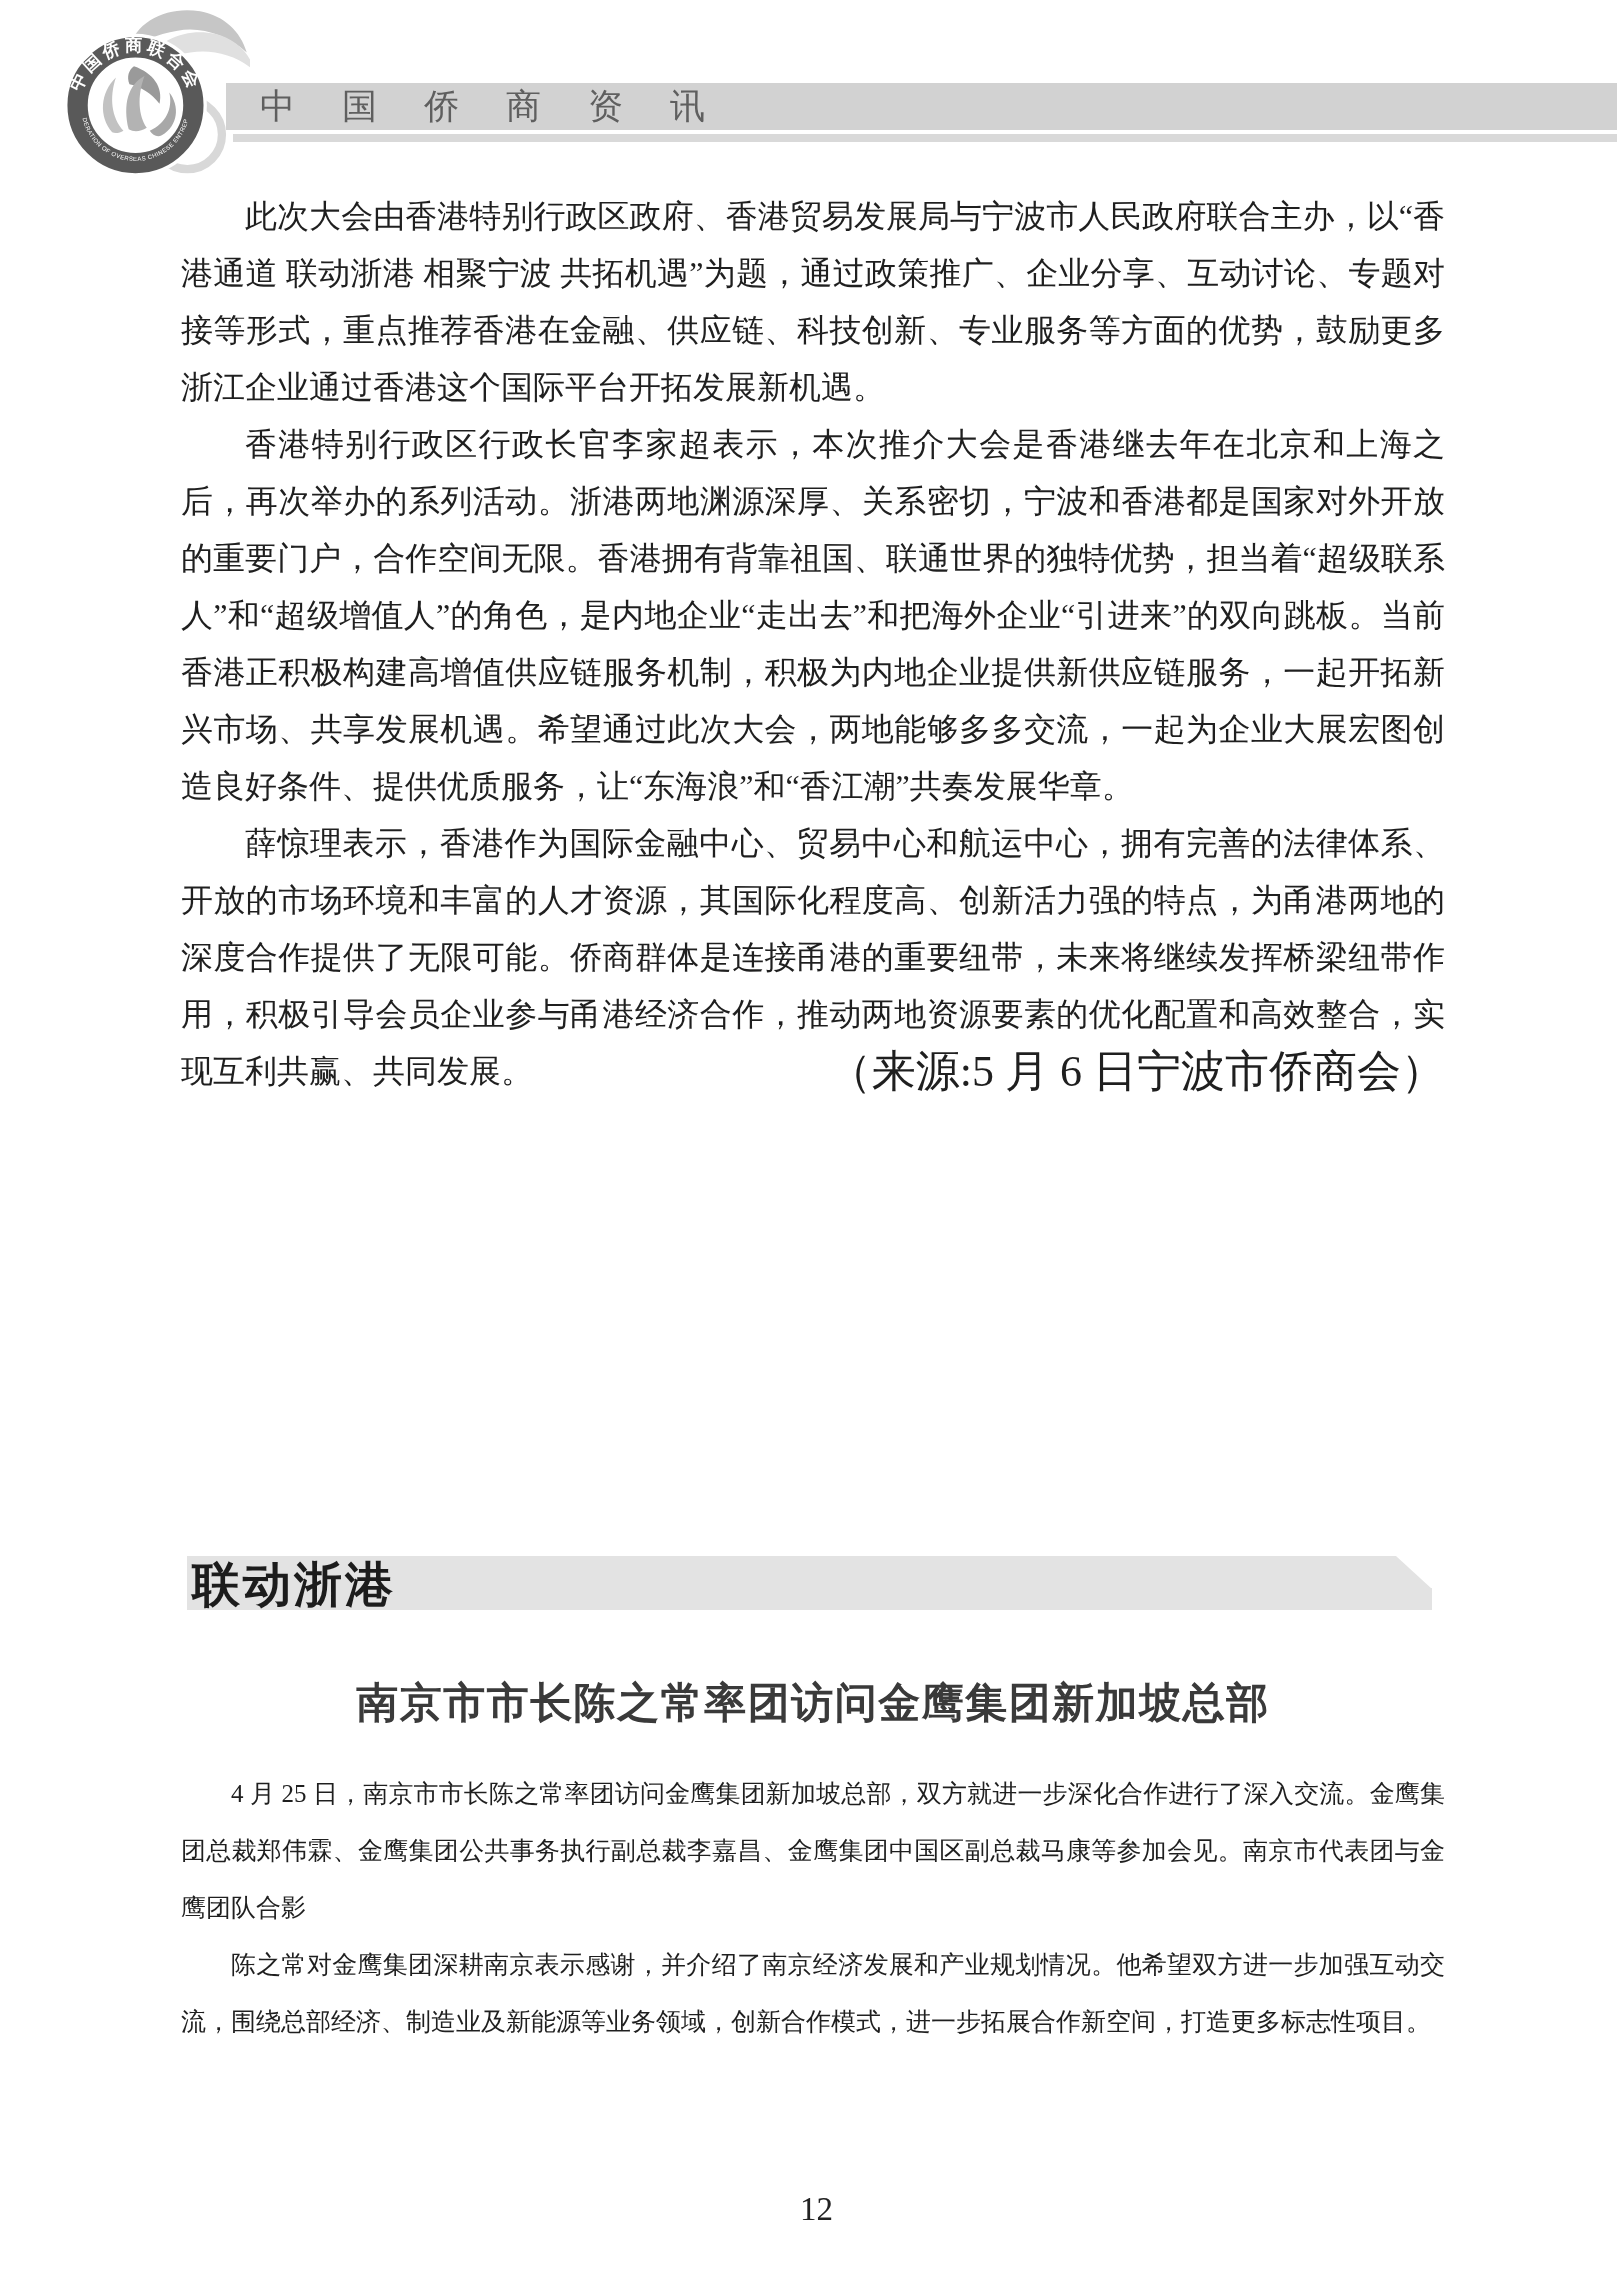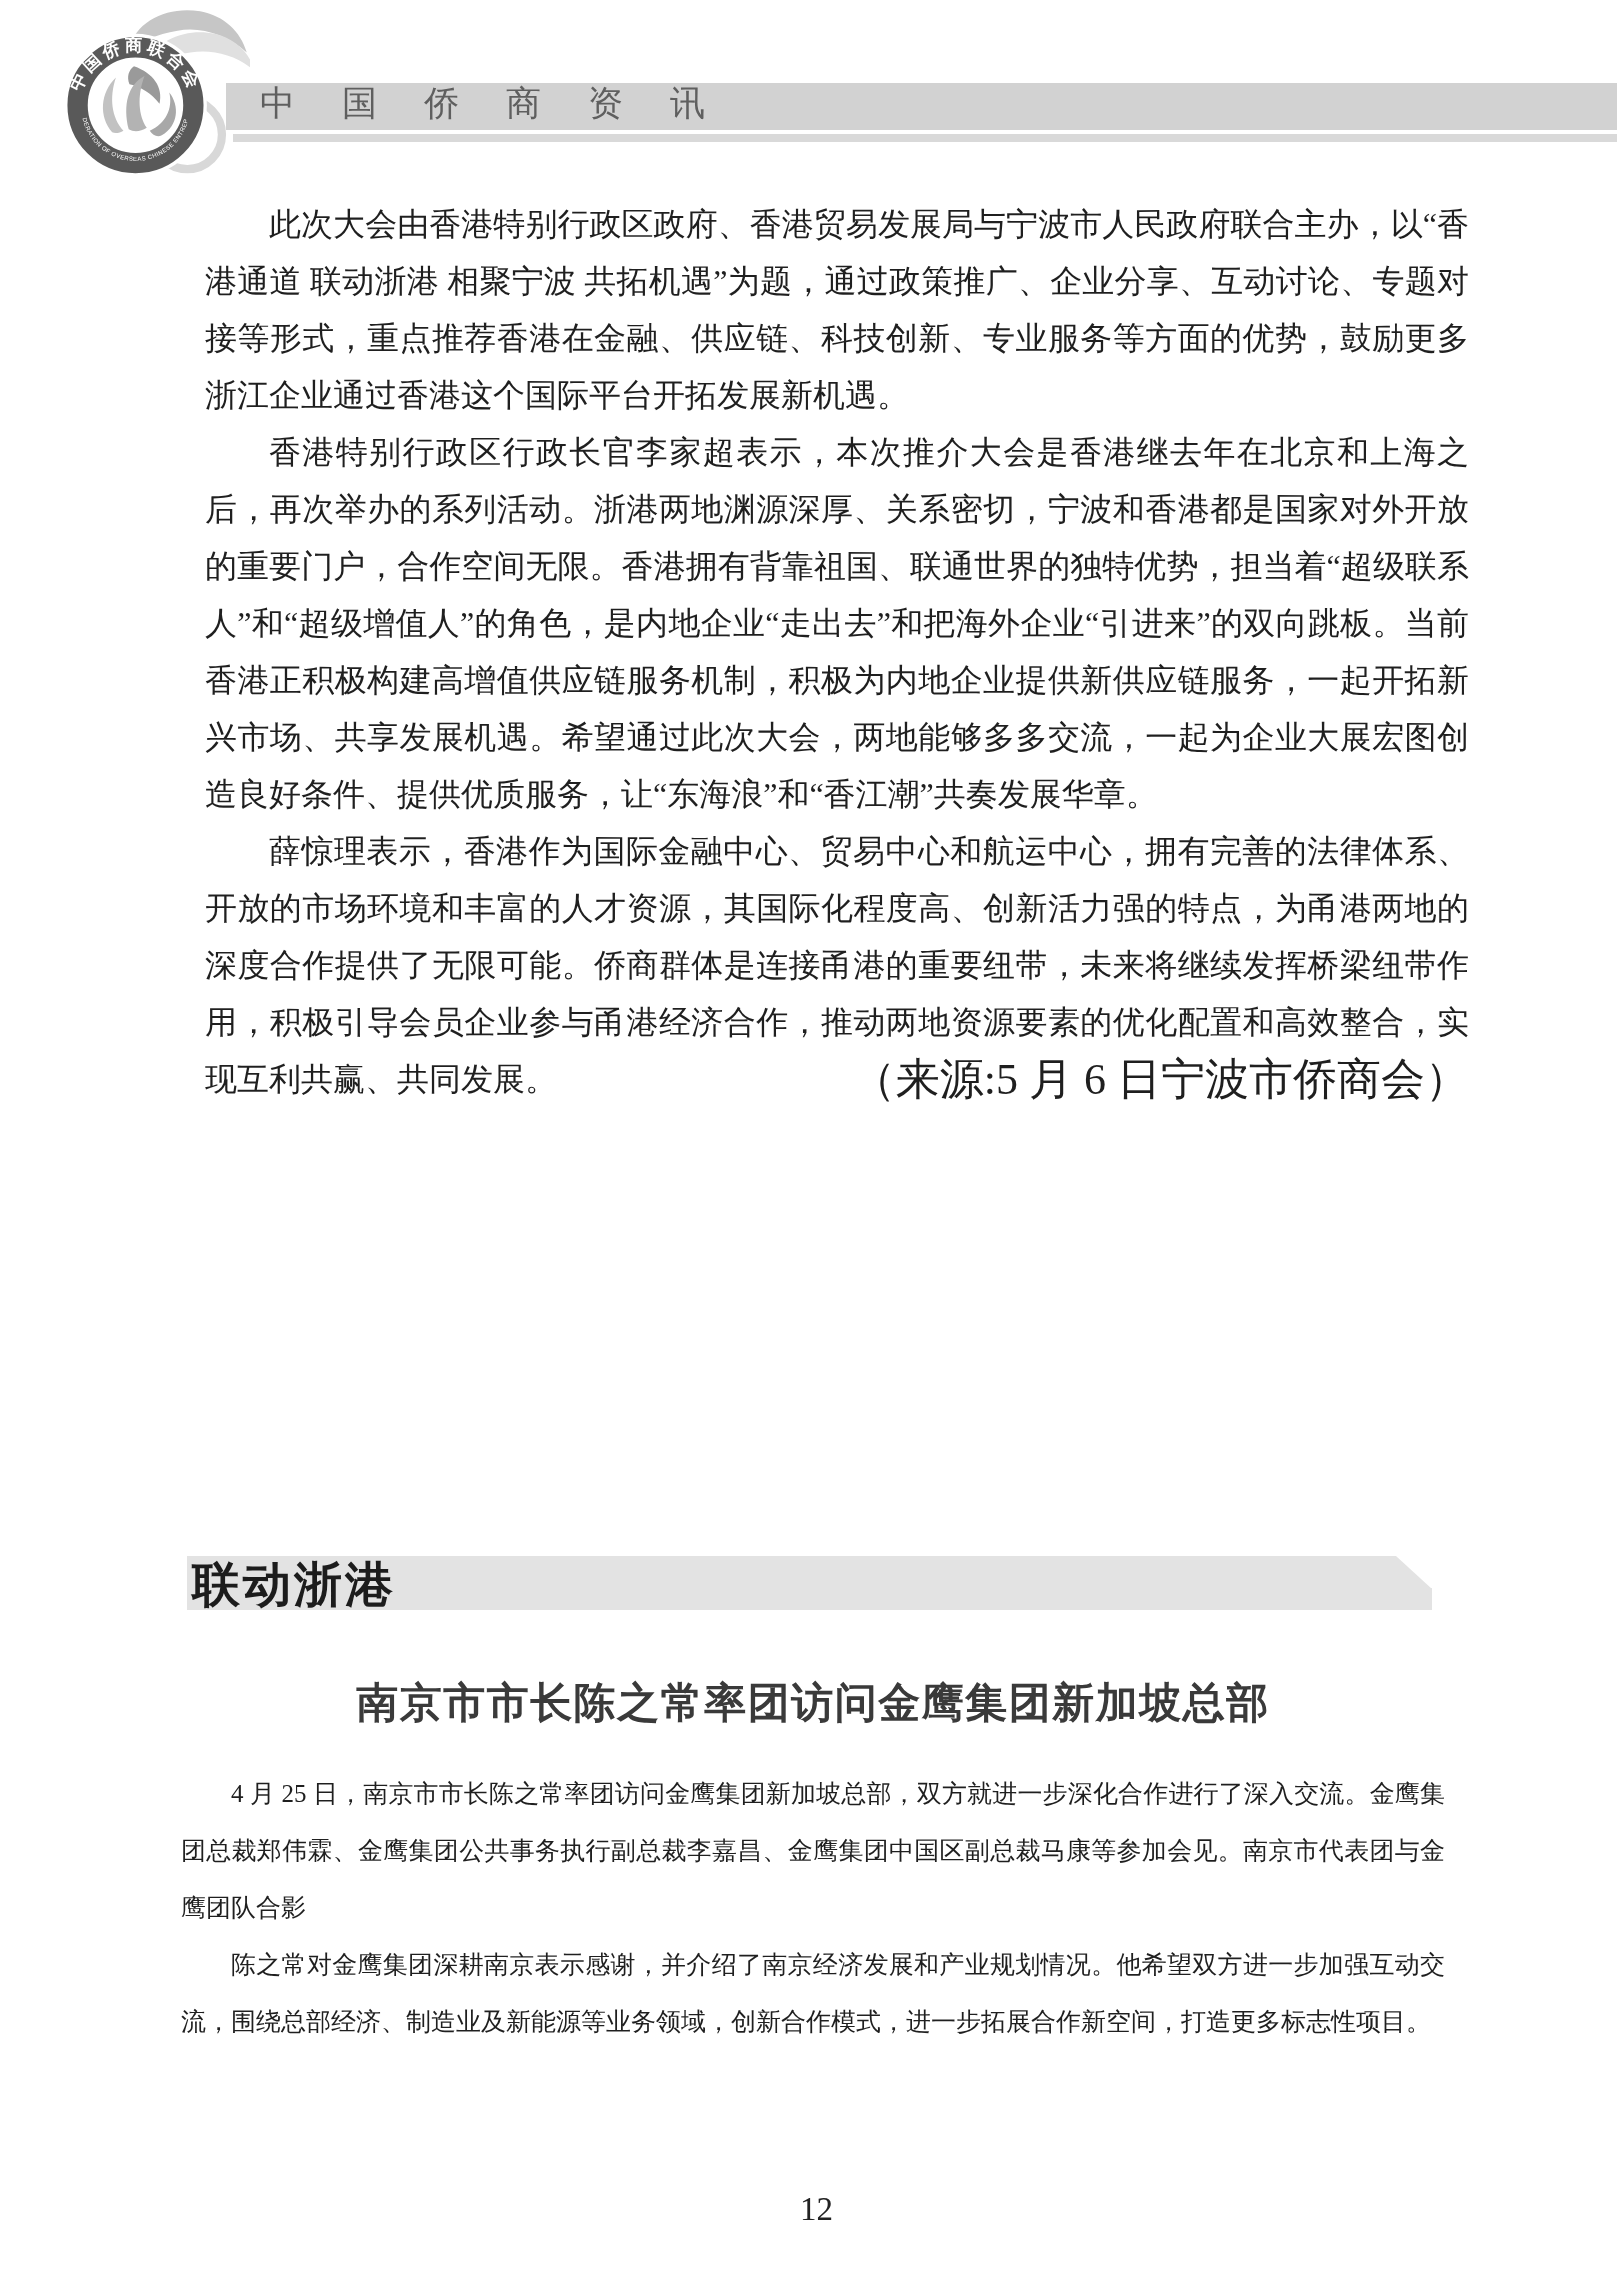--- a/index.html
+++ b/index.html
@@ -24,39 +24,38 @@
     left: 233px; right: 0; top: 134px; height: 8.3px;
     background: #d9d9d9;
   }
   .masthead-title {
     position: absolute;
     left: 260px; top: 83px; height: 61px;
     line-height: 47px;
     font-size: 35px;
     letter-spacing: 47px;
     color: #5f5f5f;
-    font-family: Liberation Mono, monospace;
+    font-family: Liberation Serif, serif;
     white-space: nowrap;
   }
   .logo-wrap {
     position: absolute;
     left: 39px; top: 3px;
     width: 211px; height: 203px;
   }
 
   
   .body-copy {
     position: absolute;
-    left: 181px; top: 196px; width: 1264px;
+    left: 181px; top: 188px; width: 1264px;
     font-size: 32px;
     line-height: 57px;
     text-align: justify;
     text-justify: inter-ideograph;
     color: #1f1f1f;
-    margin-left: 24px;
   }
   .body-copy p { margin: 0; text-indent: 2em; }
   .source-line {
     text-align: right;
     margin-top: -57px;
     line-height: 57px;
     font-size: 44px;
     color: #1f1f1f;
   }
 

